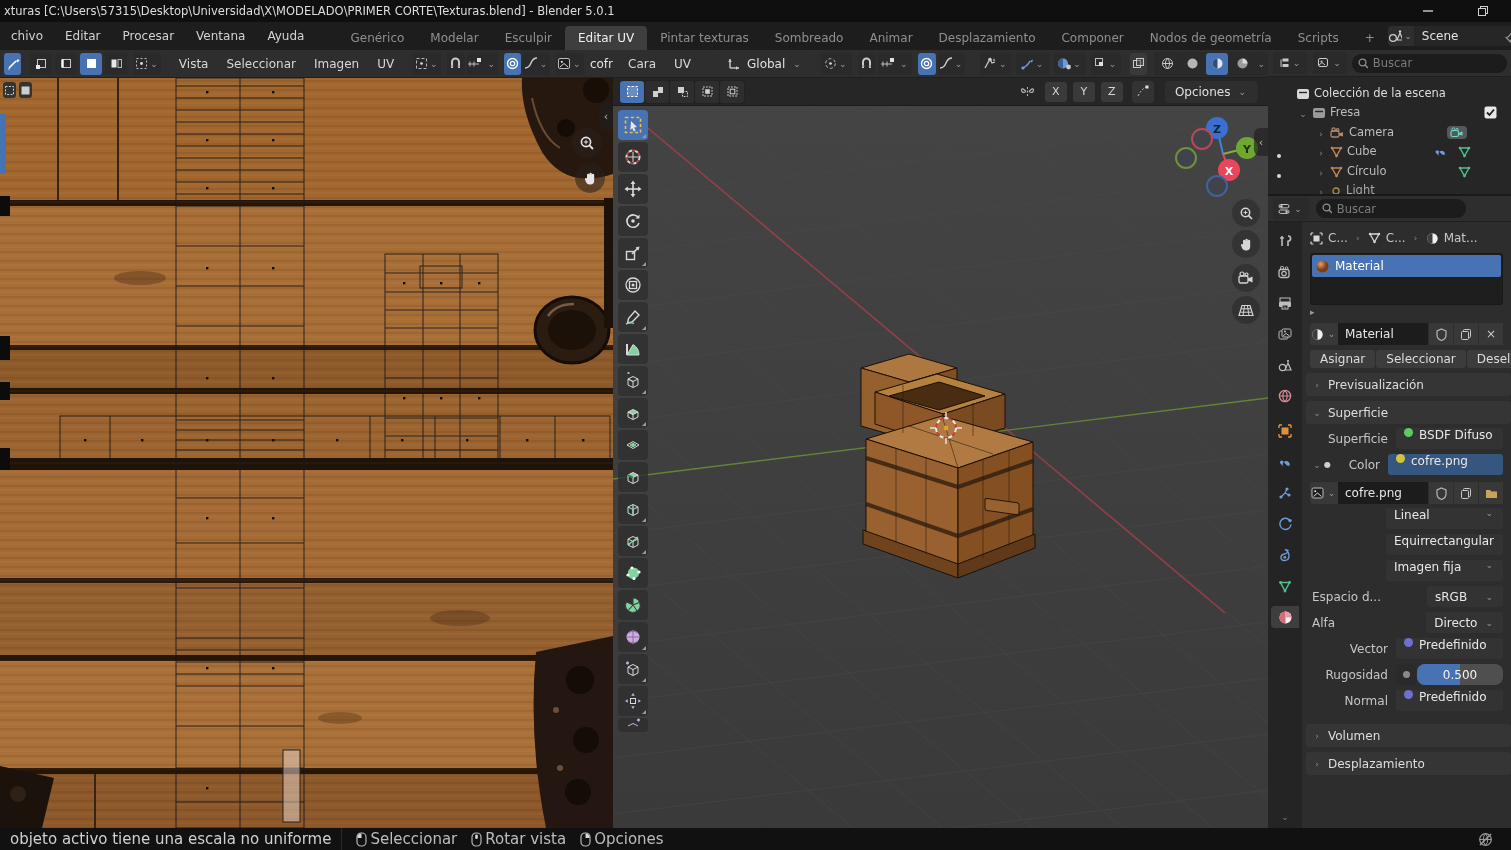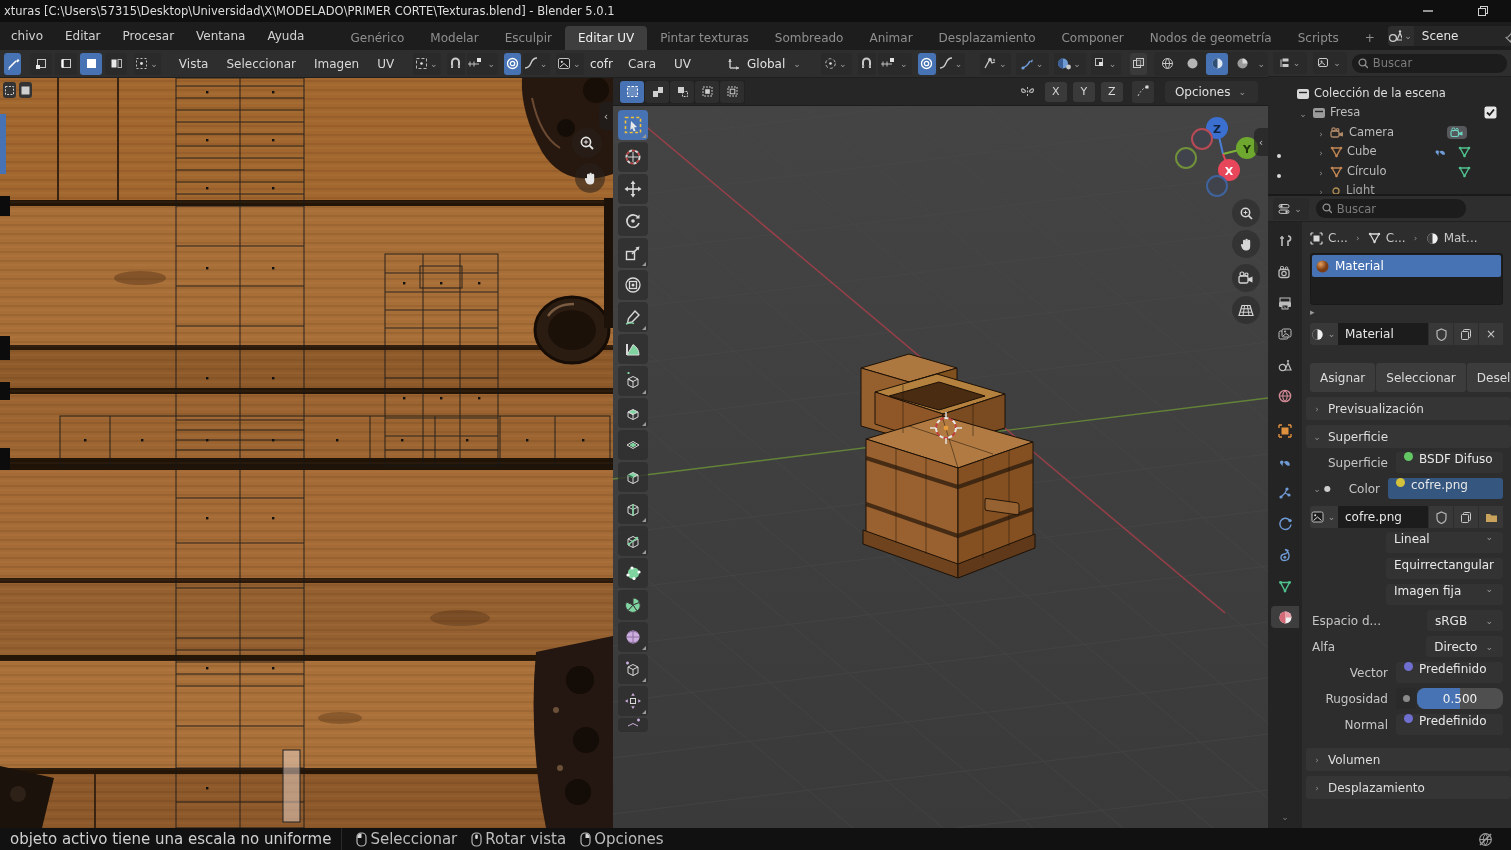--- a/index.html
+++ b/index.html
@@ -78,21 +78,21 @@
   .ptab { width:28px; height:22px; display:flex; align-items:center; justify-content:center; border-radius:4px 0 0 4px; }
   .ptab.active { background:#3e3e3e; }
   #prop-content { position:absolute; left:34px; top:26px; right:0; bottom:0; padding:5px 0 0 8px; overflow:hidden; }
   .crumb { display:flex; align-items:center; gap:5px; color:#c8c8c8; height:22px; }
   .slot-list { background:#1e1e1e; border:1px solid #191919; border-radius:3px; margin:4px 8px 0 0; height:52px; padding:1px; }
   .slot-row { height:22px; background:#4772b3; border-radius:2px; display:flex; align-items:center; gap:6px; color:#fff; padding:0 4px; }
   .db-row { display:flex; align-items:center; margin:6px 0 0 0; height:22px; }
   .db-ic { width:28px; height:22px; background:#383838; border-radius:3px 0 0 3px; display:flex;align-items:center;justify-content:center; gap:2px; }
   .db-name { flex:1; height:22px; background:#1c1c1c; color:#e6e6e6; display:flex; align-items:center; padding:0 7px; }
   .db-btn { width:24px; height:22px; background:#383838; margin-left:1px; display:flex;align-items:center;justify-content:center; color:#c9c9c9; }
-  .assign-row { display:flex; gap:1px; margin-top:18px; height:29px; overflow:hidden; }
+  .assign-row { display:flex; gap:1px; margin-top:5px; height:18px; overflow:hidden; }
   .assign-btn { background:#3c3c3c; color:#dcdcdc; border-radius:3px; padding:0 10px; display:flex; align-items:center; white-space:nowrap; }
   .panel-hdr { height:23px; background:#353535; border-radius:3px; margin:5px 0 0 -4px; display:flex; align-items:center; gap:6px; color:#dedede; padding:0 6px; }
   .prow { display:flex; align-items:center; height:23px; margin-top:3px; }
   .prow .lbl { width:86px; text-align:right; padding-right:8px; color:#c6c6c6; white-space:nowrap; }
   .val-btn { flex:1; height:21px; background:#333333; border-radius:3px; display:flex; align-items:flex-start; gap:6px; padding:0 8px; color:#e8e8e8; white-space:nowrap; overflow:hidden; }
   .val-btn.blue { background:#35567e; }
   .dd-right { margin-left:auto; height:21px; background:#333333; border-radius:3px; display:flex; align-items:center; gap:6px; padding:0 8px; color:#e6e6e6; }
   .cdot { width:9px; height:9px; border-radius:50%; flex:none; }
   .slider { flex:1; height:21px; background:#4f4f4f; border-radius:8px; position:relative; overflow:hidden; }
   .slider .fill { position:absolute; left:0; top:0; bottom:0; width:50%; background:#4772b3; }

